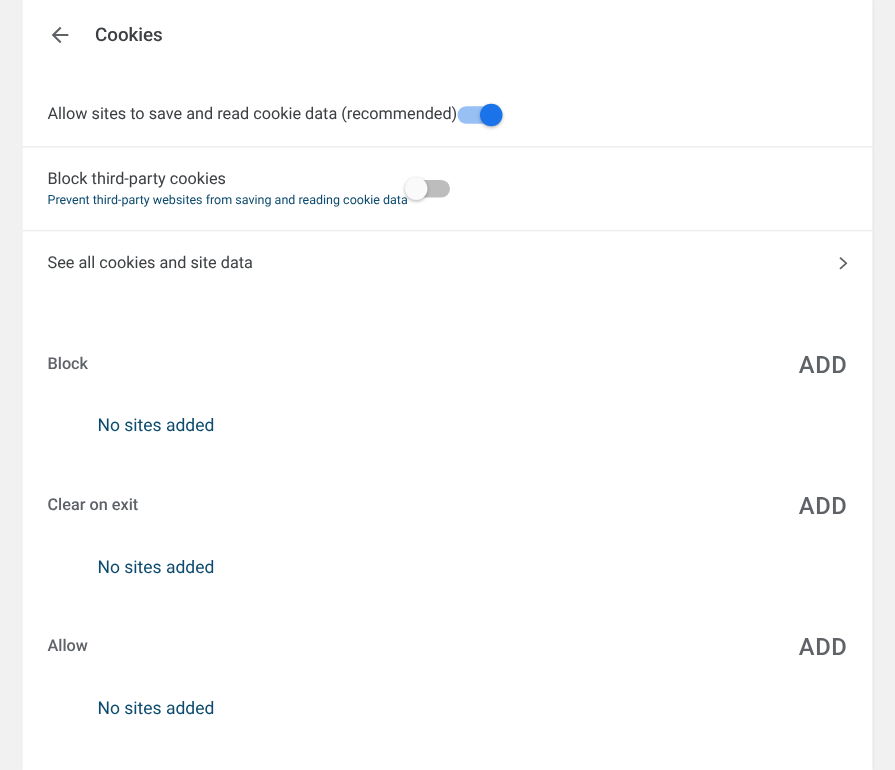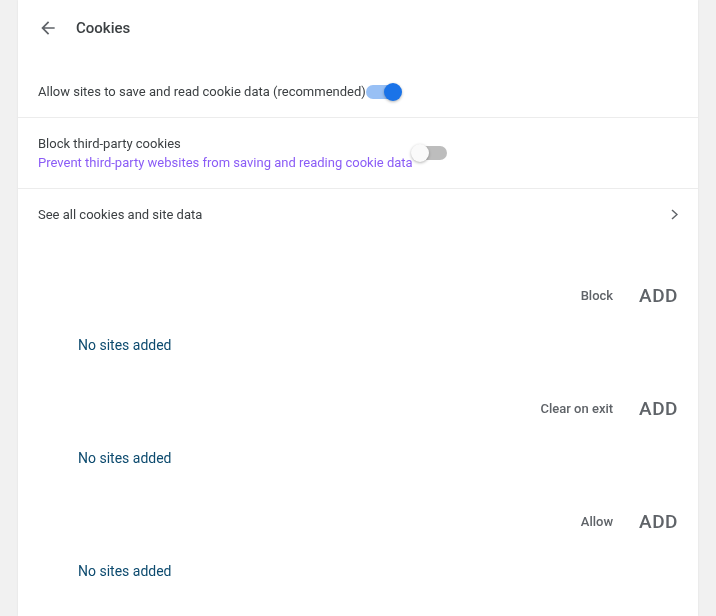--- a/index.html
+++ b/index.html
@@ -57,22 +57,22 @@
     .row-texts {
       display: flex;
       flex-direction: column;
       gap: 4px;
     }
     .row-title {
       font-size: 13px;
       color: #3c4043;
     }
     .row-subtitle {
-      font-size: 13px;
-      color: #8b5cf6;
+      font-size: 10px;
+      color: #0c4a6e;
     }
     .toggle {
       width: 34px;
       height: 14px;
       border-radius: 8px;
       position: relative;
       cursor: pointer;
       flex-shrink: 0;
     }
     .toggle .knob {
@@ -115,21 +115,21 @@
     .chevron-icon svg {
       width: 7px;
       height: 11px;
     }
     .section {
       padding: 0 20px;
       margin-top: 44px;
     }
     .section-header {
       display: flex;
-      justify-content: flex-end;
+      justify-content: space-between;
       align-items: center;
       gap: 26px;
     }
     .section-title {
       font-size: 13px;
       font-weight: 500;
       color: #5f6368;
     }
     .add-button {
       font-size: 19px;

